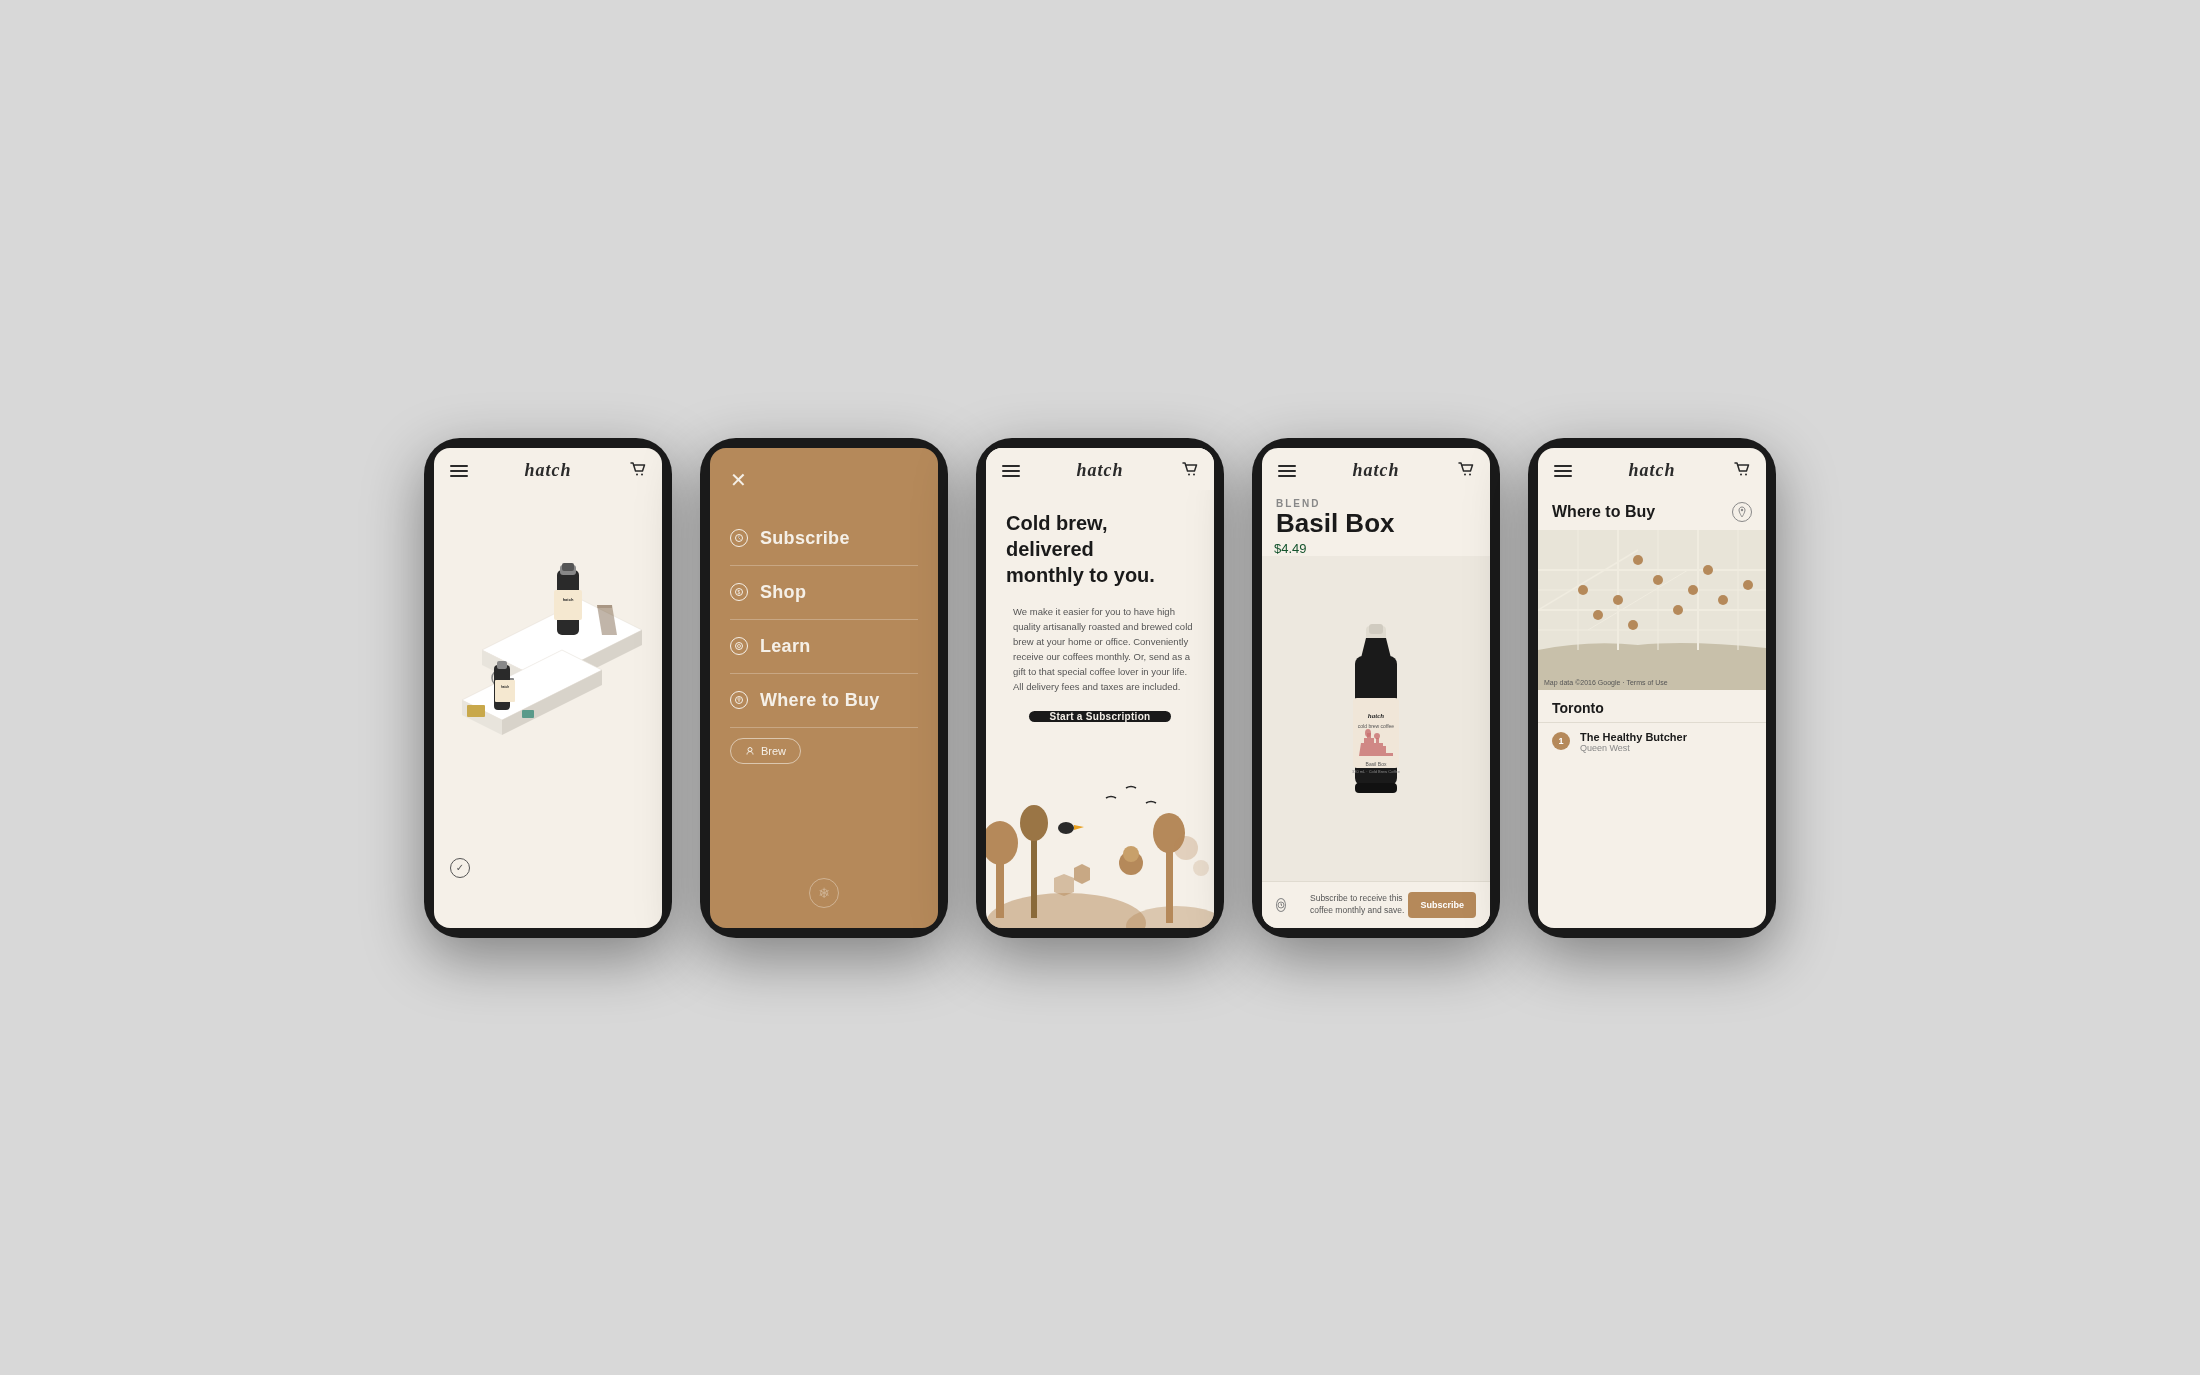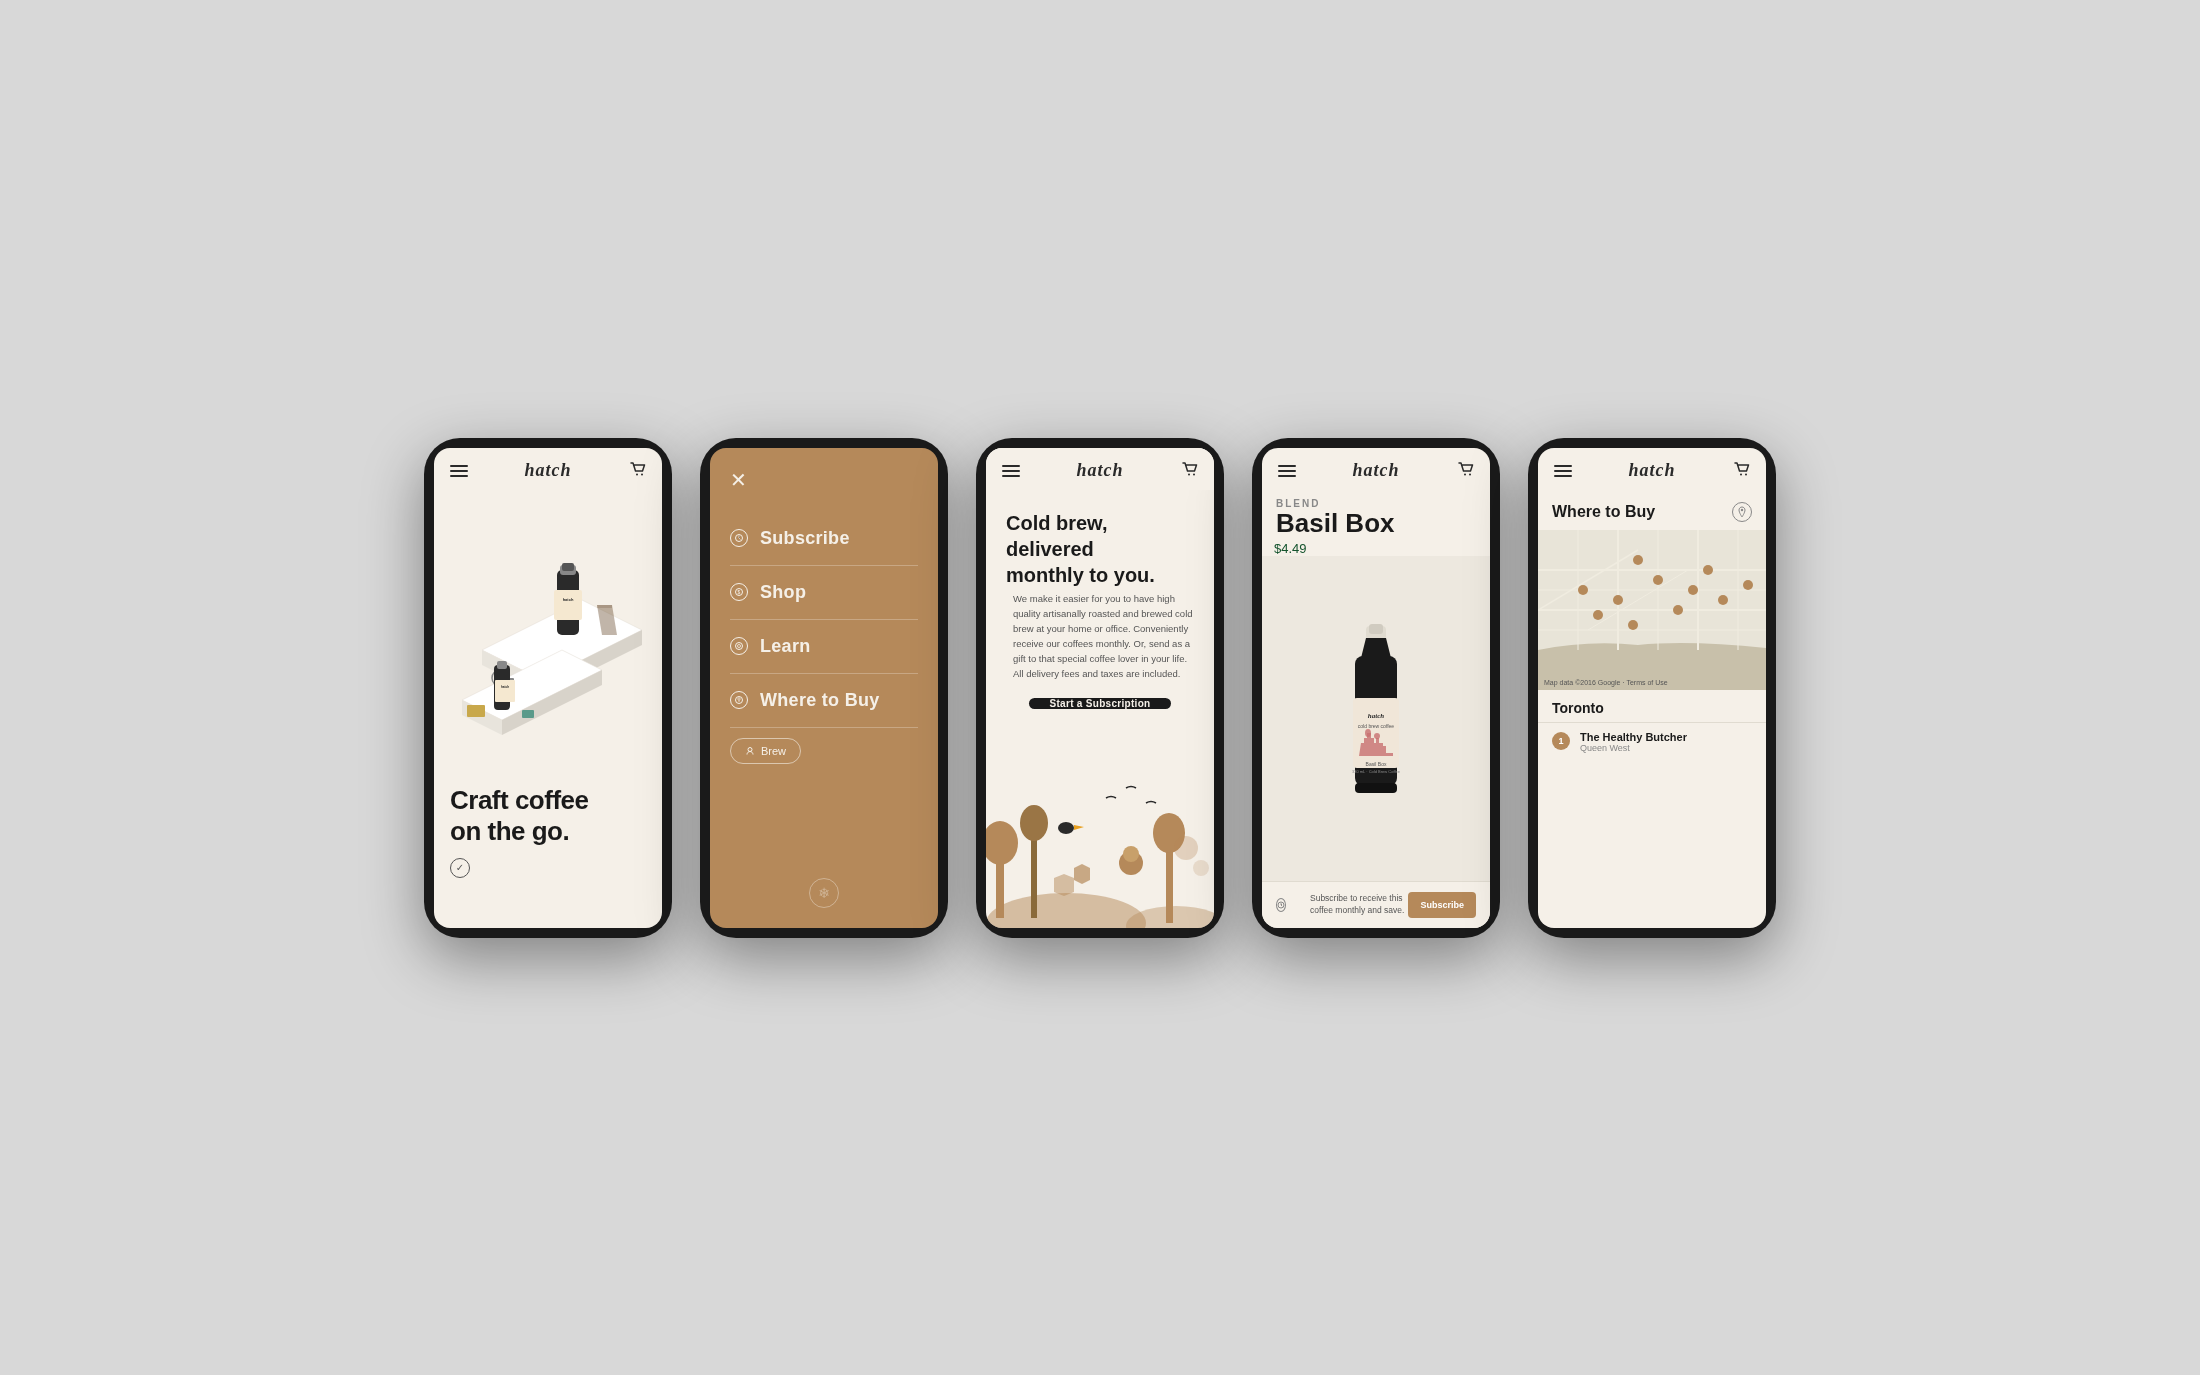--- a/index.html
+++ b/index.html
@@ -198,21 +198,21 @@
       padding: 20px 20px 0;
       flex: 1;
       display: flex;
       flex-direction: column;
     }
     .subscribe-title {
       font-size: 20px;
       font-weight: 800;
       color: #1a1a1a;
       line-height: 1.3;
-      margin-bottom: 3px;
+      margin-bottom: 16px;
     }
     .subscribe-text {
       font-size: 9.5px;
       color: #555;
       line-height: 1.6;
       margin-bottom: 16px;
       margin-left: 7px;
     }
     .cta-button {
       background: #1a1a1a;
@@ -462,26 +462,20 @@
           <path d="M155,95 L170,95 L170,98 L155,98 Z" fill="rgba(100,70,40,0.2)"></path>
 
           <rect x="52" y="155" width="16" height="45" rx="4" fill="#2a2a2a"></rect>
           <rect x="55" y="151" width="10" height="8" rx="2" fill="#888"></rect>
           <rect x="53" y="170" width="20" height="22" rx="1" fill="#f5e8d0"></rect>
           <text x="63" y="178" text-anchor="middle" font-size="3" fill="#2a2a2a" font-weight="bold">hatch</text>
 
           <rect x="25" y="195" width="18" height="12" rx="1" fill="#c8a84b"></rect>
           <rect x="80" y="200" width="12" height="8" rx="1" fill="#5a9a8a"></rect>
         </svg>
-        <div class="hero-text">
-          <h1>
-            <span>Craft coffee</span><br>
-            <span>on the go.</span>
-          </h1>
-        </div>
         <div class="scroll-indicator">✓</div>
       </div>
     </div>
   </div>
 
   <div class="phone">
     <div class="phone-screen screen2">
       <div class="menu-close">✕</div>
       <div class="menu-items">
         <div class="menu-item">

